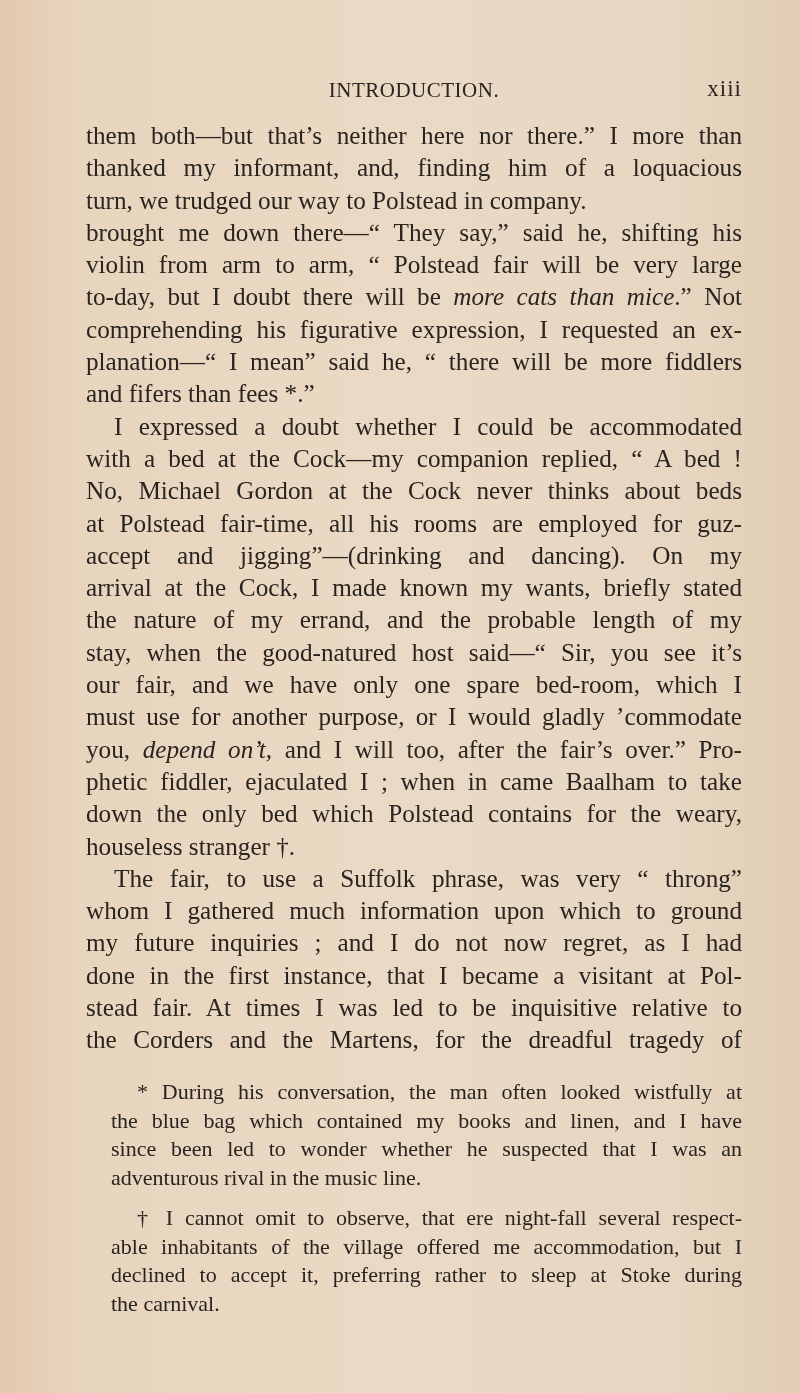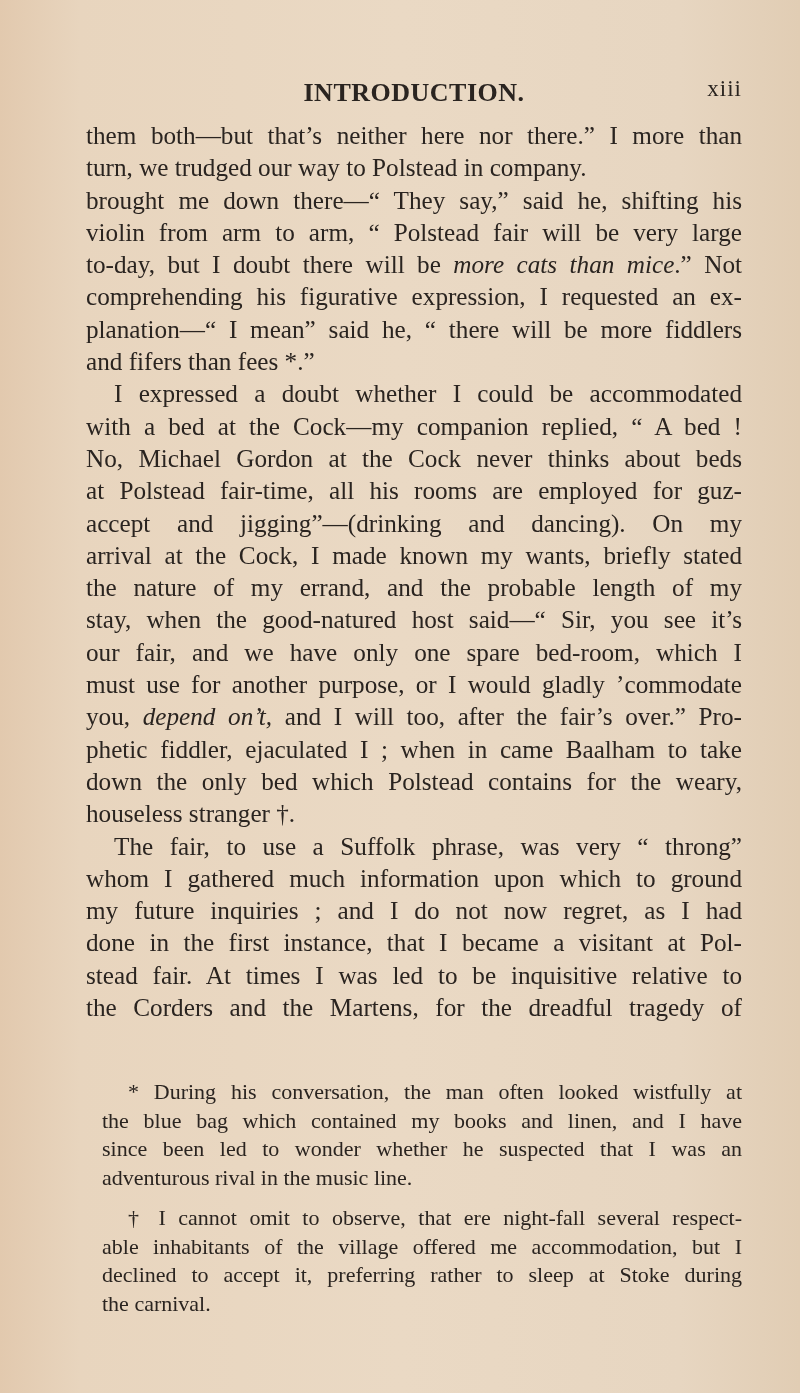--- a/index.html
+++ b/index.html
@@ -23,24 +23,23 @@
       position: absolute;
       top: 78px;
       left: 0;
       width: 656px;
       height: 30px;
     }
     .running-title {
       position: absolute;
       left: 0; right: 0;
       text-align: center;
-      font-size: 26px;
+      font-size: 21px;
       letter-spacing: 0.5px;
       top: 0;
-      font-weight: bold;
     }
     .folio {
       position: absolute;
       right: 0;
       top: -2px;
       font-size: 23px;
       letter-spacing: 1px;
       margin-left: 44px;
     }
     .body-text {
@@ -59,41 +58,42 @@
     .footnotes {
       position: absolute;
       top: 1078px;
       left: 8px;
       width: 648px;
       font-size: 22px;
       line-height: 28.5px;
       text-align: justify;
     }
     .footnotes p {
-      margin: 0 0 12px 8px;
+      margin: 0 0 12px 17px;
       text-indent: 26px;
     }
     em { font-style: italic; }
     .line { display: block; text-align: justify; text-align-last: justify; }
     .line.last { text-align-last: left; }
   </style>
 </head>
 <body>
 
 <div class="page">
 
   <div class="header">
     <div class="running-title">INTRODUCTION.</div>
     <div class="folio">xiii</div>
   </div>
 
   <div class="body-text">
 
     <p>
       <span class="line">them both—but that’s neither here nor there.”  I more than</span>
+      <span class="line">thanked  my  informant, and,  finding him  of  a  loquacious</span>
       <span class="line last">turn, we trudged our way to Polstead in company.</span>
     </p>
 
     <p>
       <span class="line">brought  me down  there—“ They say,” said he, shifting his</span>
       <span class="line">violin  from  arm  to  arm, “ Polstead  fair will be very large</span>
       <span class="line"><span>to-day, but I doubt there will be </span><em>more cats than mice</em><span>.”  Not</span></span>
       <span class="line">comprehending his figurative expression, I requested an ex-</span>
       <span class="line">planation—“ I mean” said he, “ there  will be more fiddlers</span>
       <span class="line last">and fifers than fees *.”</span>

